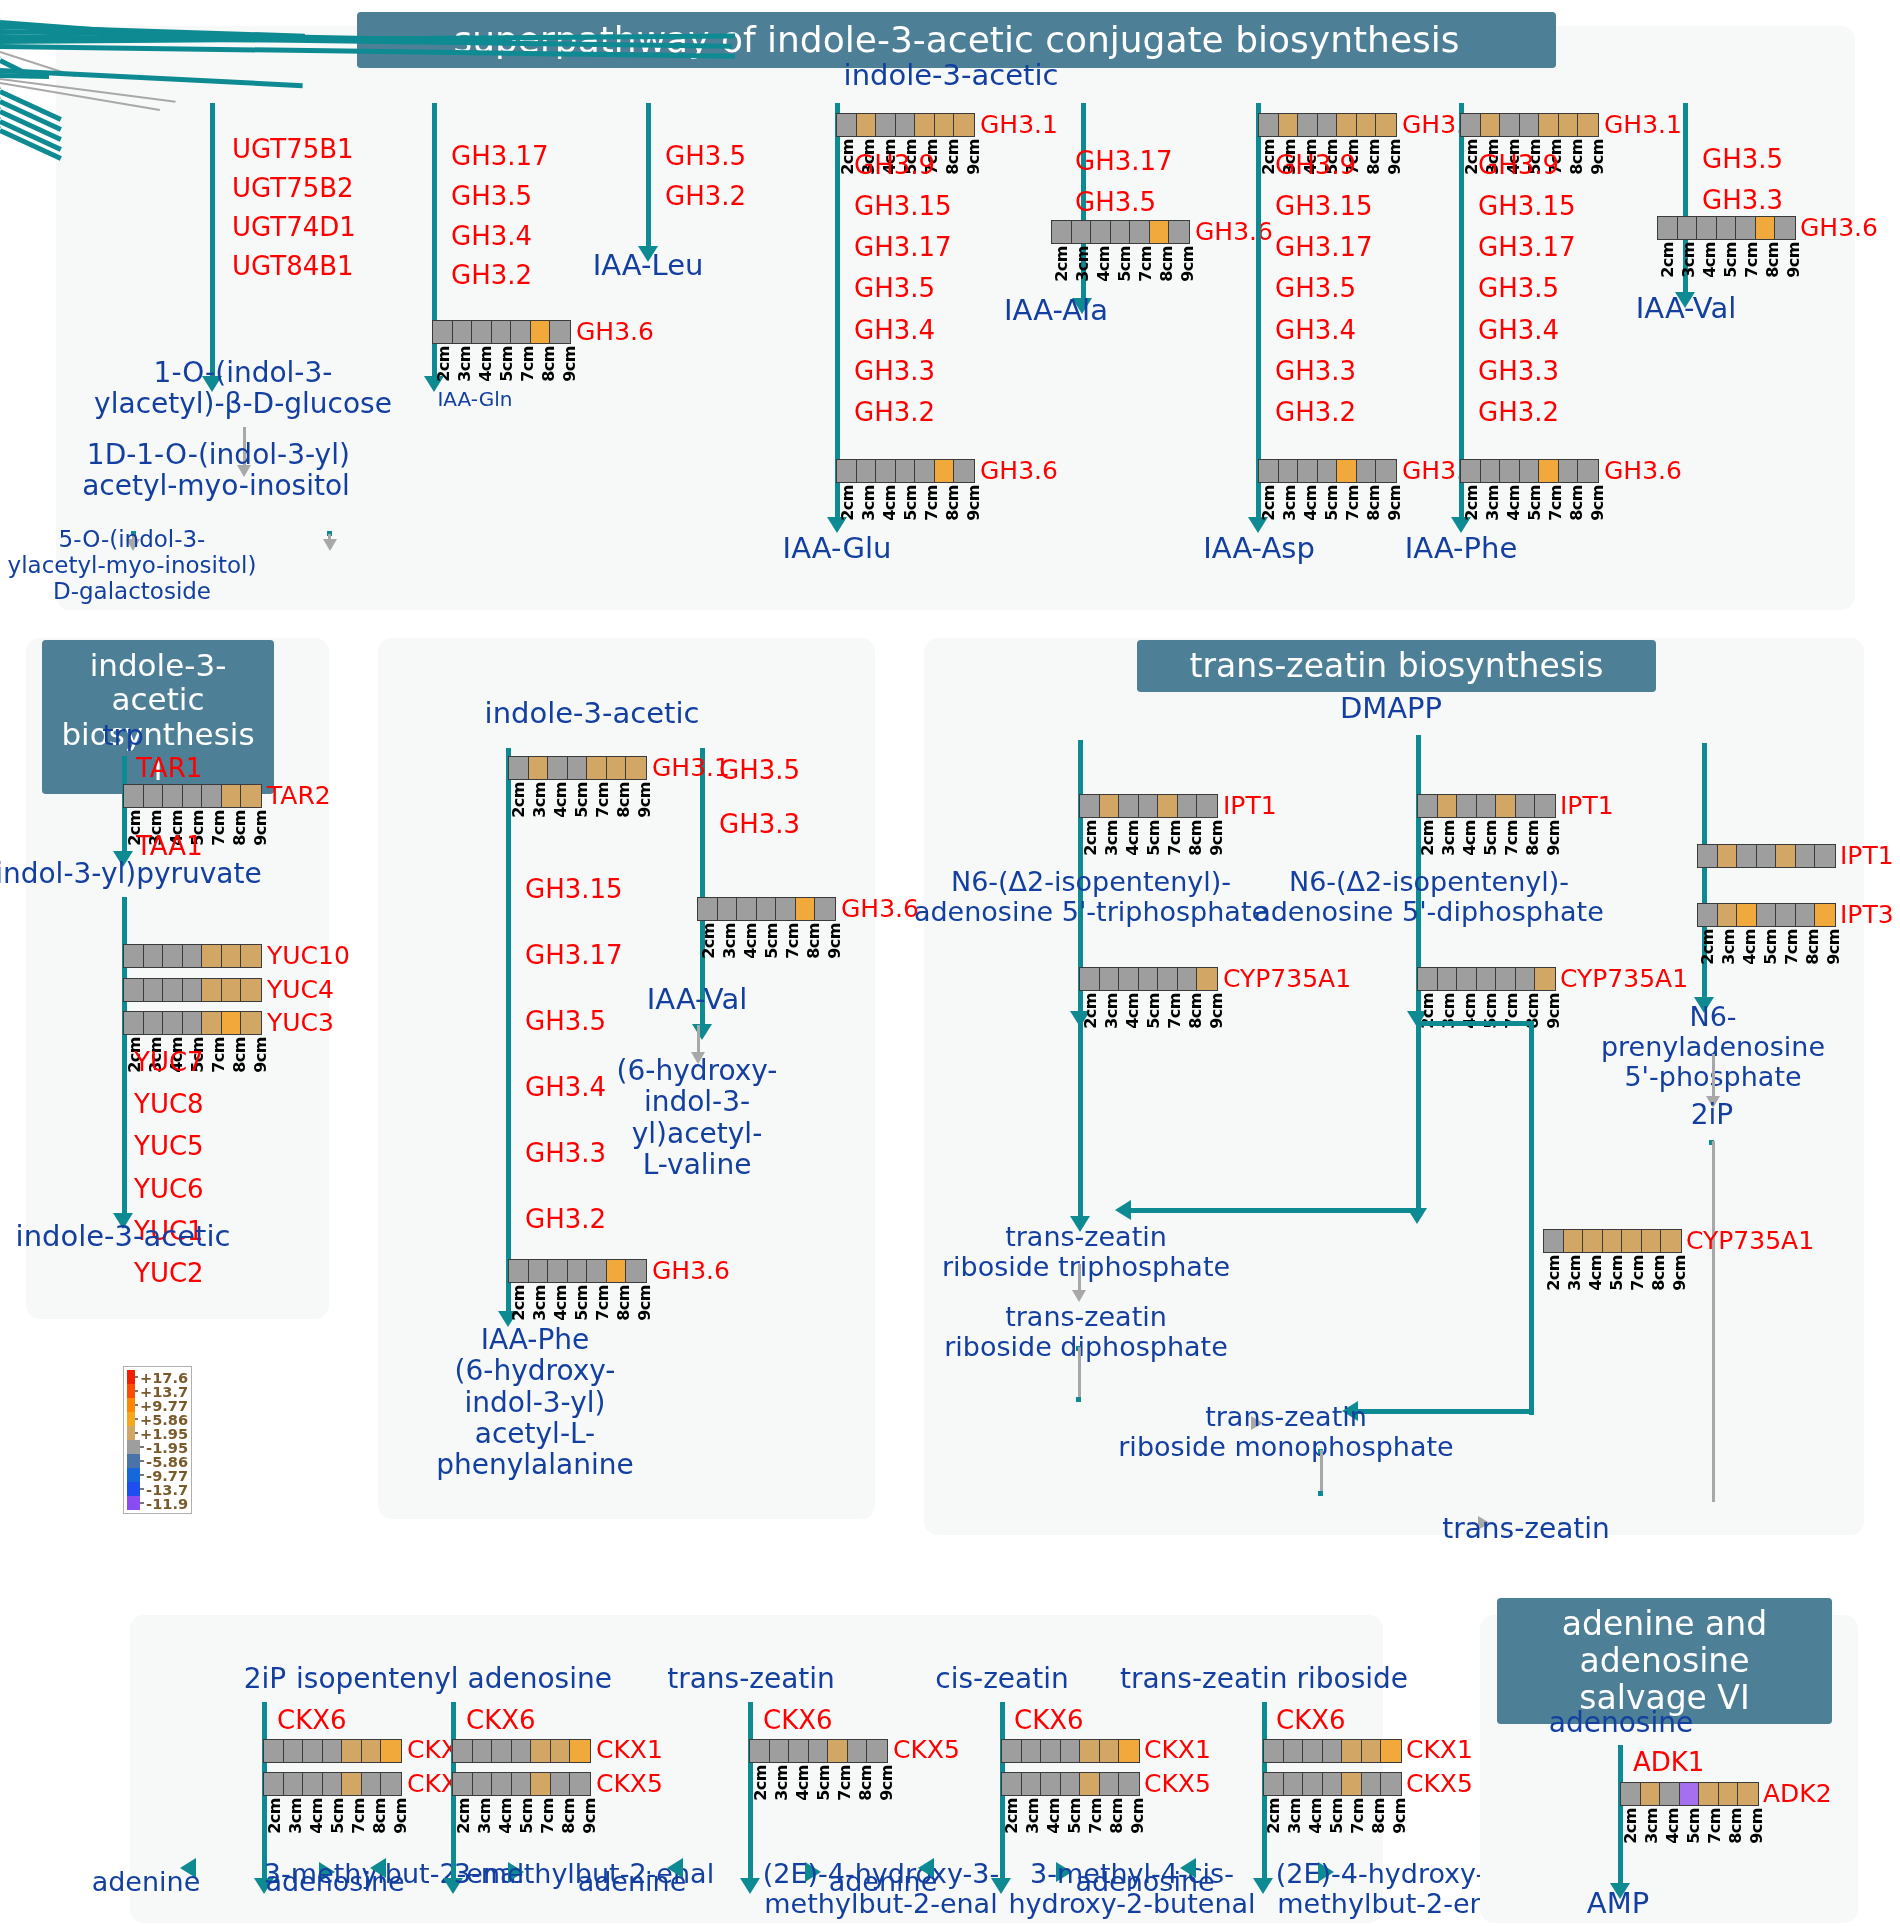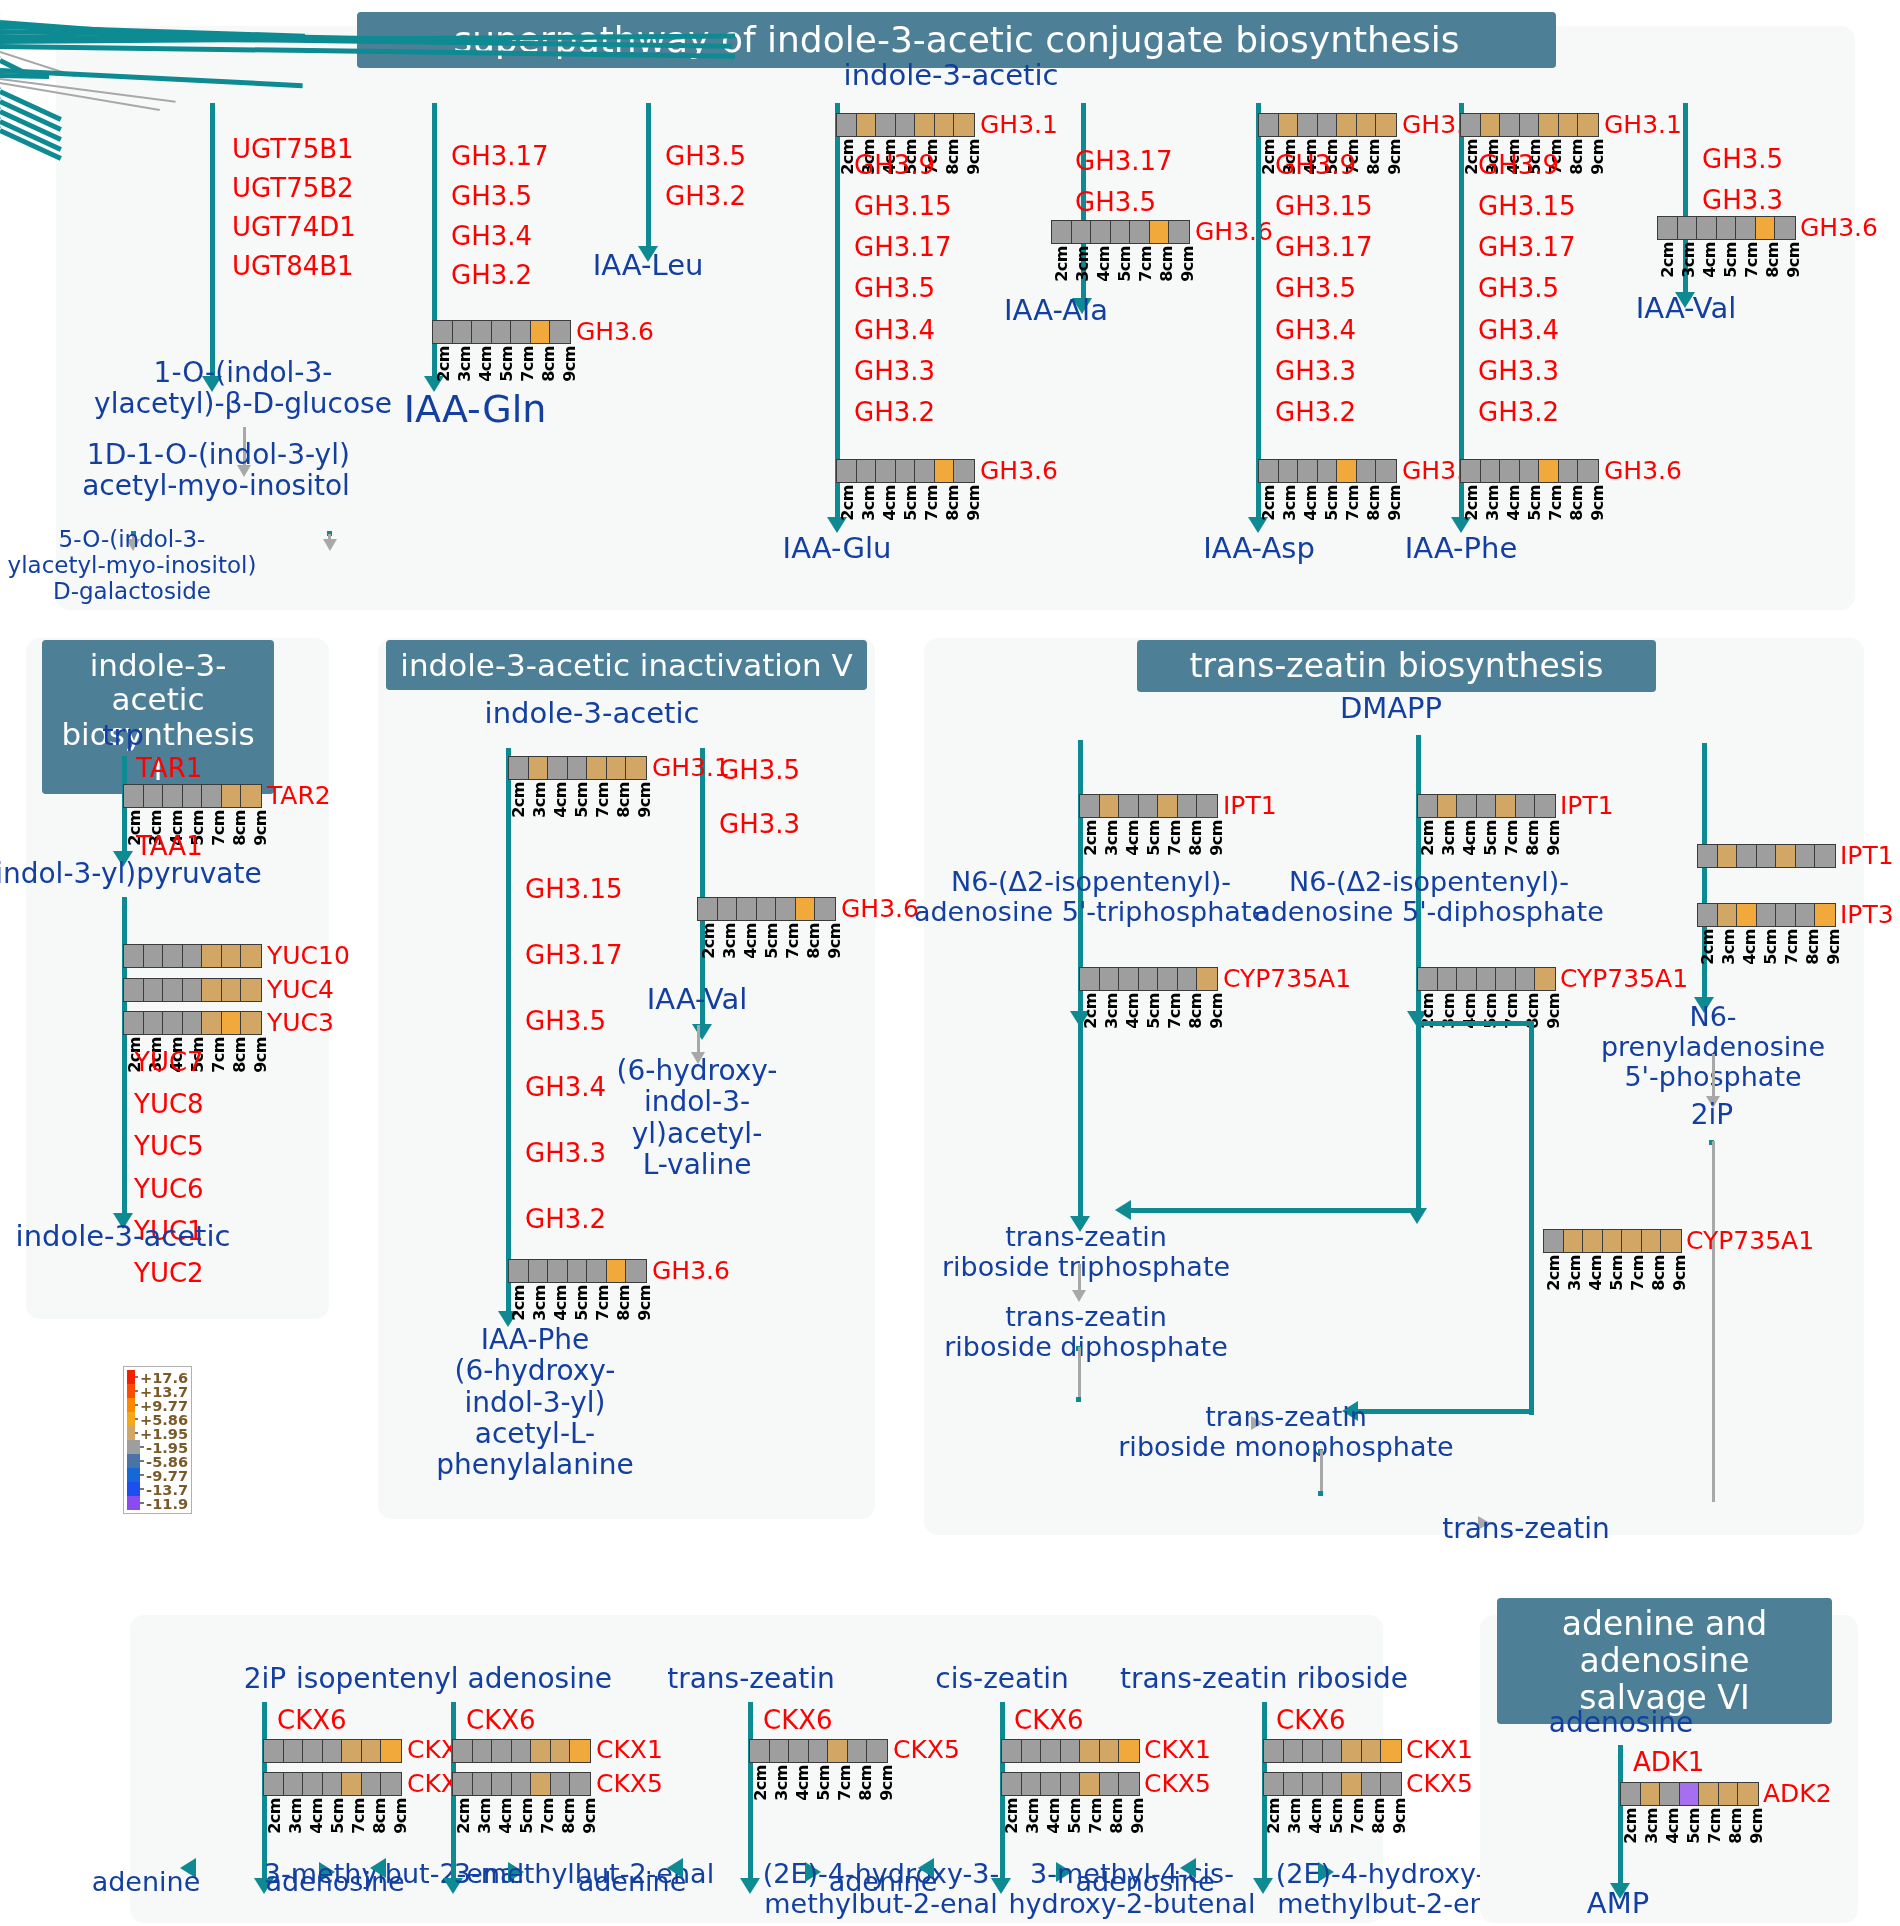--- a/index.html
+++ b/index.html
@@ -101,21 +101,21 @@
     <div class="hmlab" style="left: 434px; top: 346px;">
       <span>2cm</span>
       <span>3cm</span>
       <span>4cm</span>
       <span>5cm</span>
       <span>7cm</span>
       <span>8cm</span>
       <span>9cm</span>
     </div>
     <div class="hmname" style="left: 576px; top: 317px;">GH3.6</div>
-    <div class="cmp" style="left: 475px; top: 388px; font-size: 38px;">IAA-Gln</div>
+    <div class="cmp" style="left: 475px; top: 388px; font-size: 20px;">IAA-Gln</div>
     <div class="arr arrv" style="left: 646px; top: 103px; height: 146px;"></div>
     <div class="tip tipd" style="left: 638px; top: 246px;"></div>
     <div class="enz" style="left: 665px; top: 142px; font-size: 26px;">GH3.5</div>
     <div class="enz" style="left: 665px; top: 182px; font-size: 26px;">GH3.2</div>
     <div class="cmp" style="left: 648px; top: 249px; font-size: 29px;">IAA-Leu</div>
     <div class="arr arrv" style="left: 835px; top: 103px; height: 416px;"></div>
     <div class="tip tipd" style="left: 827px; top: 517px;"></div>
     <div class="hm" style="left: 836px; top: 113px;">
       <div class="c" style="background: rgb(158, 158, 158);"></div>
       <div class="c" style="background: rgb(210, 167, 101);"></div>
@@ -428,21 +428,20 @@
         <div class="legtk"></div>
         <div class="legtx">-13.7</div>
       </div>
       <div class="legrow">
         <div class="legsw" style="background: rgb(138, 76, 240);"></div>
         <div class="legtk"></div>
         <div class="legtx">-11.9</div>
       </div>
     </div>
     <div class="panel" style="left: 378px; top: 638px; width: 497px; height: 881px;"></div>
-    <div class="ptitle" style="left: 386px; top: 640px; width: 481px; font-size: 31px;">indole-3-acetic inactivation V</div>
     <div class="cmp" style="left: 592px; top: 697px; font-size: 29px;">indole-3-acetic</div>
     <div style="left: 594px; top: 732px; width: 88px; height: 4.9px; background: rgb(14, 138, 146); transform-origin: 0px 50%; transform: rotate(169.38deg);"></div>
     <div style="left: 670px; top: 732px; width: 36px; height: 4.9px; background: rgb(14, 138, 146); transform-origin: 0px 50%; transform: rotate(26.5651deg);"></div>
     <div class="arr arrv" style="left: 506px; top: 748px; height: 565px;"></div>
     <div class="tip tipd" style="left: 498px; top: 1311px;"></div>
     <div class="arr arrv" style="left: 700px; top: 748px; height: 278px;"></div>
     <div class="tip tipd" style="left: 692px; top: 1024px;"></div>
     <div class="hm" style="left: 508px; top: 756px;">
       <div class="c" style="background: rgb(158, 158, 158);"></div>
       <div class="c" style="background: rgb(210, 167, 101);"></div>

